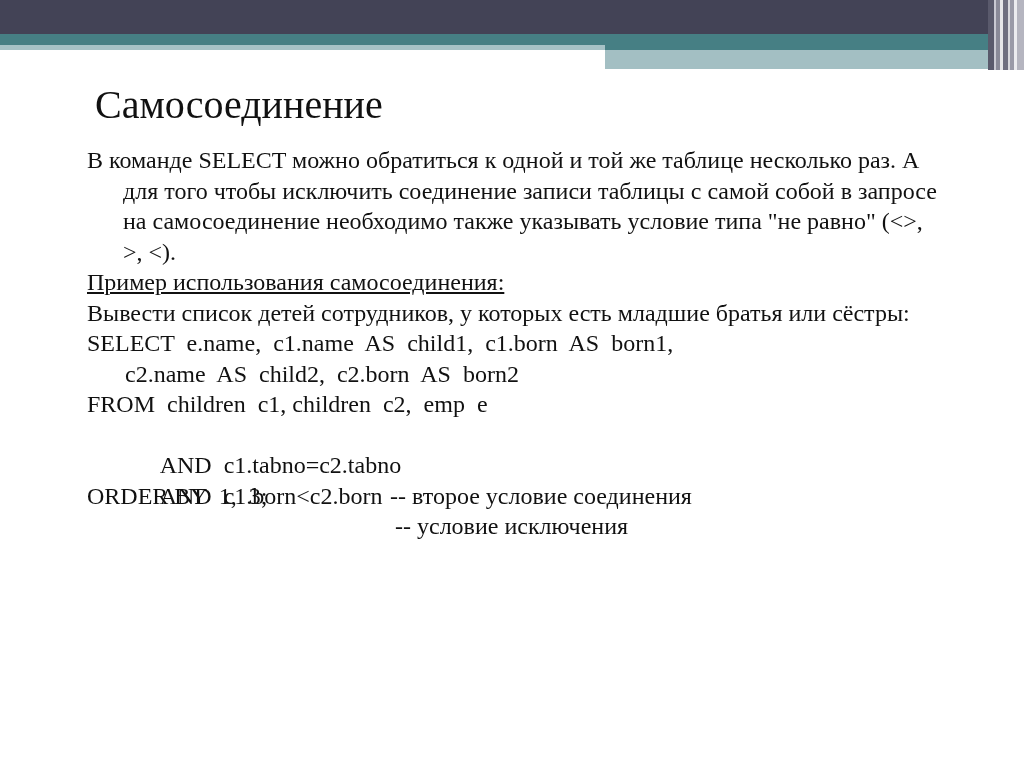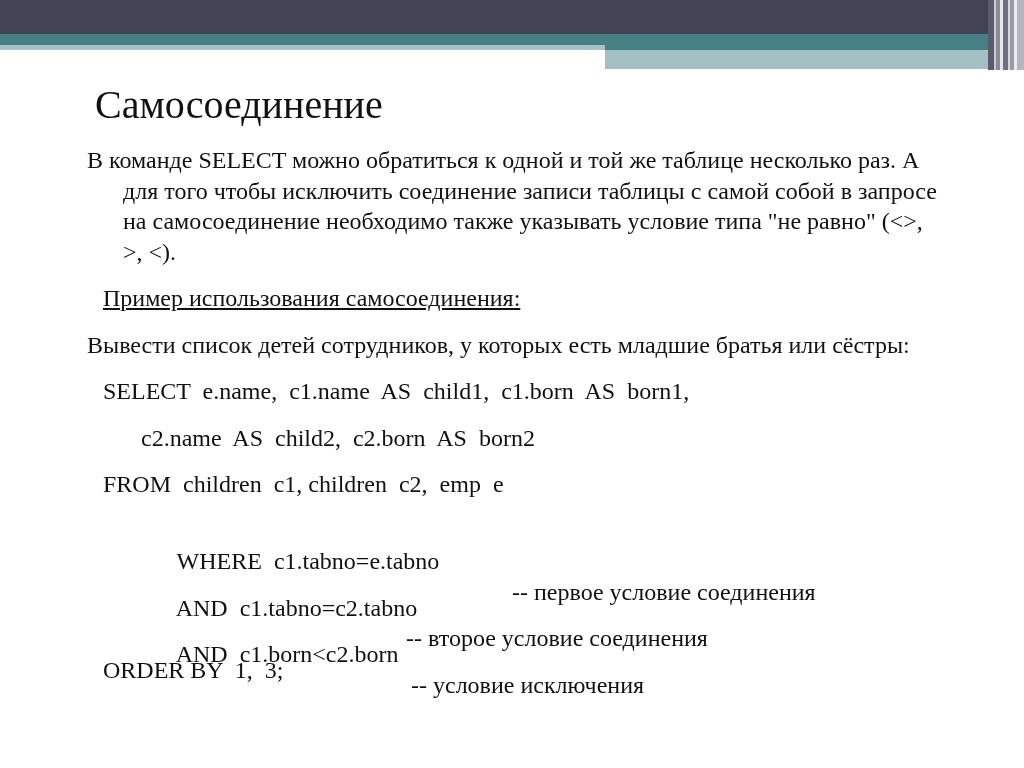--- a/index.html
+++ b/index.html
@@ -20,21 +20,21 @@
       position: absolute; left: 87px; top: 72px;
       font-size: 40px; line-height: 50px; font-weight: normal; margin: 8px;
       color: #111;
     }
     .content {
       position: absolute; left: 87px; top: 145px; width: 860px;
       font-size: 24px; line-height: 30.5px;
     }
     .p { margin: 0; padding-left: 36px; text-indent: -36px; }
     .u { text-decoration: underline; }
-    .code-line { margin: 16px; white-space: pre; }
+    .code-line { margin: 0; white-space: pre; }
     .indent { padding-left: 38px; }
     .cmt { position: absolute; }
     .line-rel { position: relative; }
   </style>
 </head>
 <body>
 
 <div class="bar-dark"></div>
 <div class="bar-teal"></div>
 <div class="bar-teal-ext"></div>
@@ -57,24 +57,20 @@
 <div class="content">
   <p class="p">В команде SELECT можно обратиться к одной и той же таблице несколько раз. А для того чтобы исключить соединение записи таблицы с самой собой в запросе на самосоединение необходимо также указывать условие типа "не равно" (&lt;&gt;, &gt;, &lt;).</p>
   <p class="code-line u" style="display:inline-block;">Пример использования самосоединения:</p>
   <p class="p">Вывести список детей сотрудников, у которых есть младшие братья или сёстры:</p>
 
   <div>
     <p class="code-line">SELECT  e.name,  c1.name  AS  child1,  c1.born  AS  born1,</p>
     <p class="code-line indent">c2.name  AS  child2,  c2.born  AS  born2</p>
     <p class="code-line">FROM  children  c1, children  c2,  emp  e</p>
     <div class="code-line indent line-rel" style="height:30.5px;">
-      <span>WHERE  c1.tabno=e.tabno</span>
-      <span class="cmt" style="left:409px;">-- первое условие соединения</span>
-    </div>
-    <div class="code-line indent line-rel" style="height:30.5px;">
       <span>AND  c1.tabno=c2.tabno</span>
       <span class="cmt" style="left:303px;">-- второе условие соединения</span>
     </div>
     <div class="code-line indent line-rel" style="height:30.5px;">
       <span>AND  c1.born&lt;c2.born</span>
       <span class="cmt" style="left:308px;">-- условие исключения</span>
     </div>
     <p class="code-line">ORDER BY  1,  3;</p>
   </div>
 </div>

